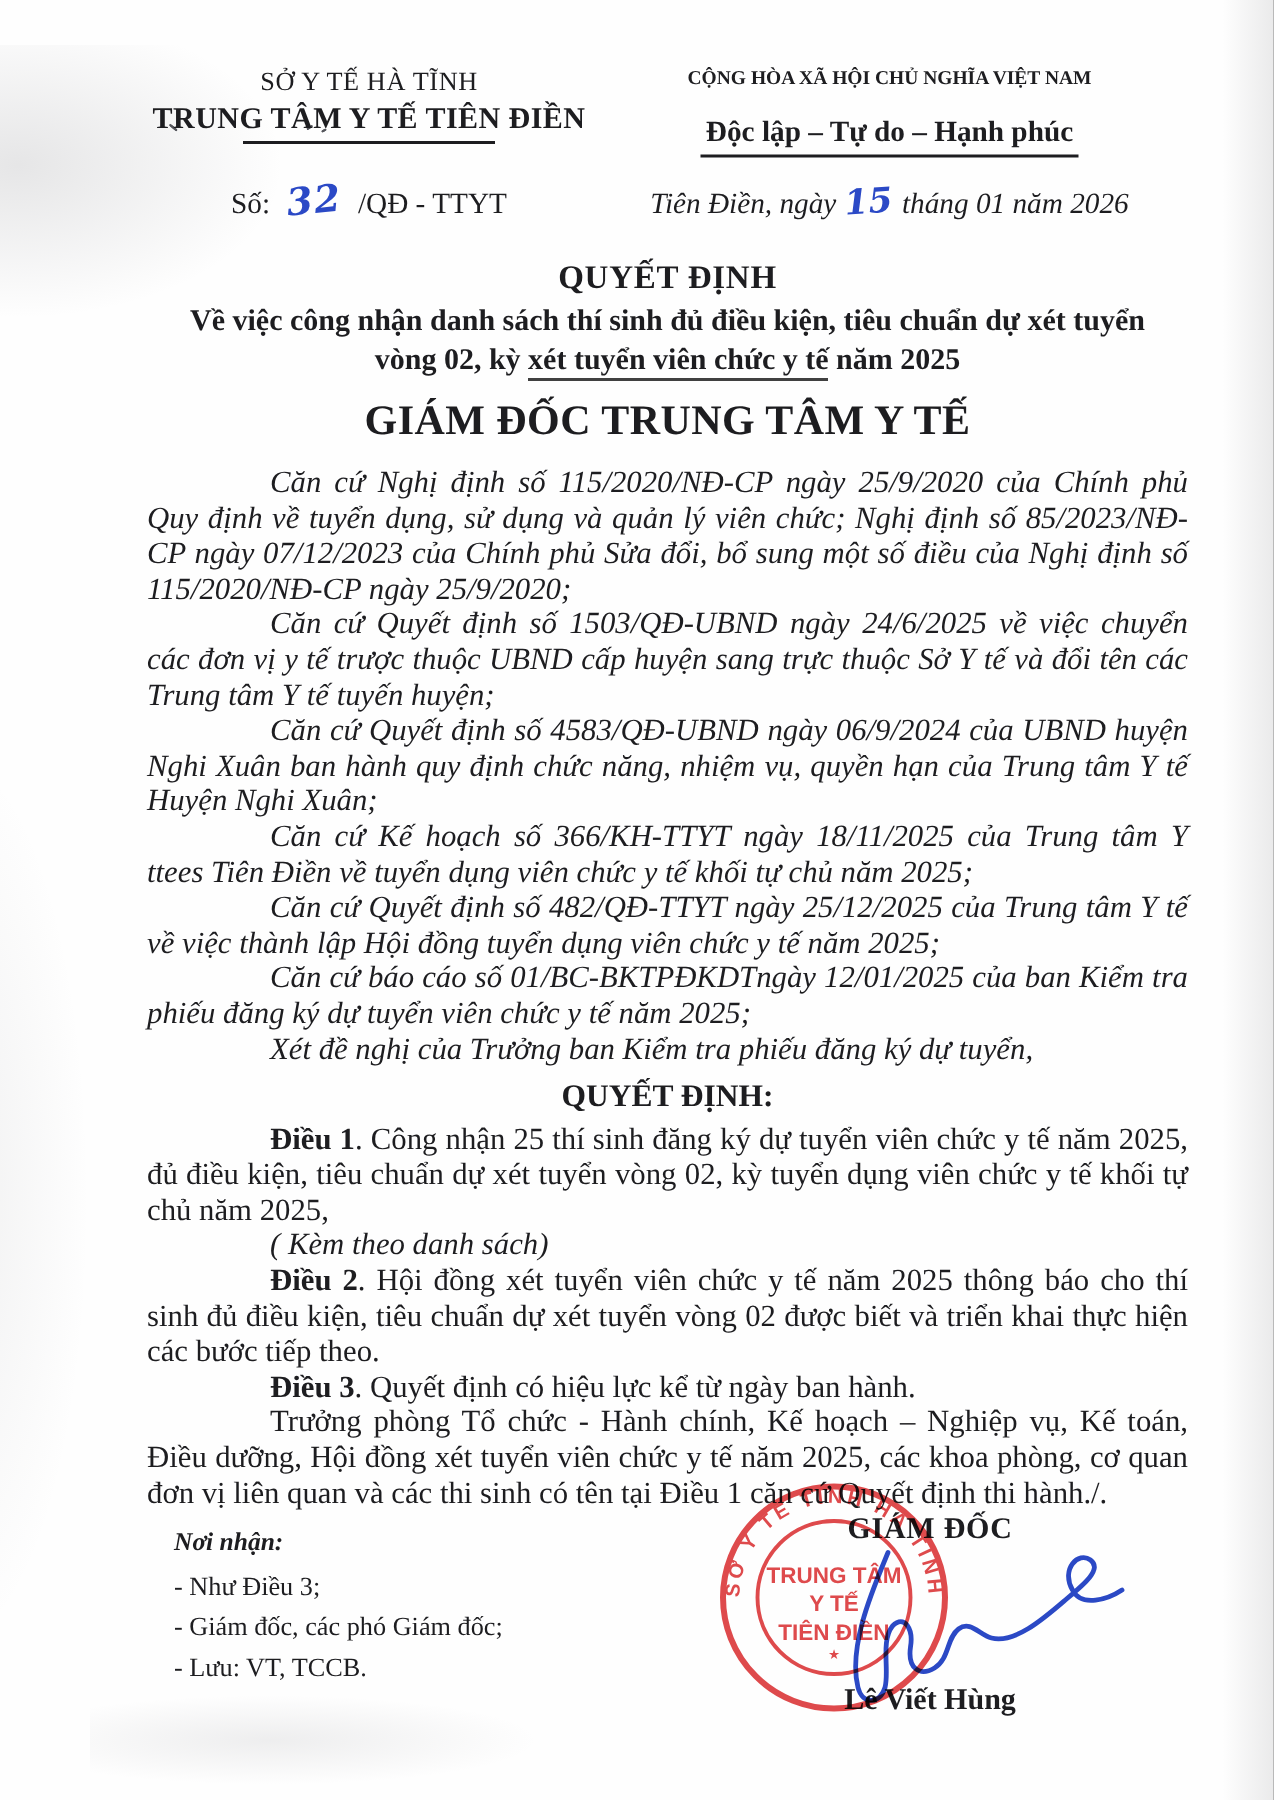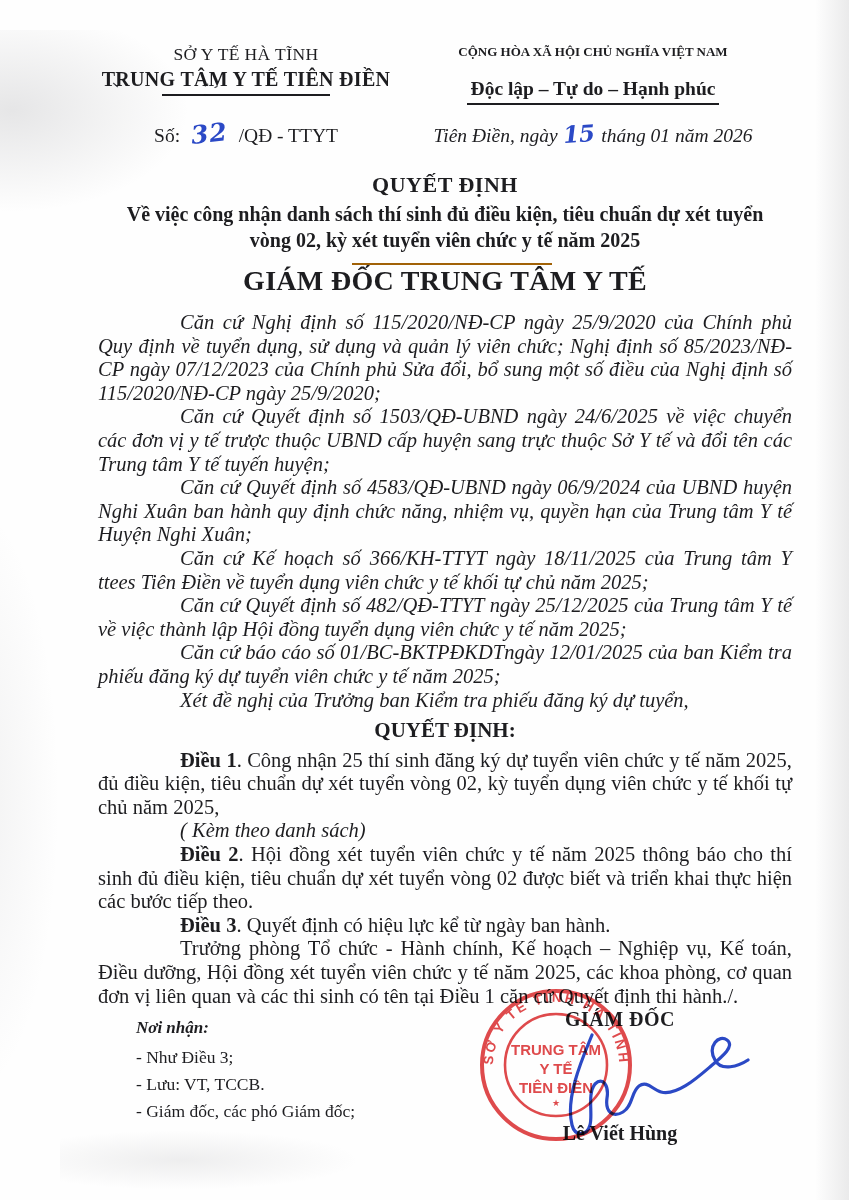--- a/index.html
+++ b/index.html
@@ -47,33 +47,33 @@
   .handwritten{
     font-family:"DejaVu Serif",serif;font-style:italic;font-weight:bold;
     color:var(--ink-blue);display:inline-block;
   }
   .hw-num{font-size:25px;transform:rotate(-6deg);letter-spacing:1px;margin:0 6px;}
   .hw-day{font-size:23px;transform:rotate(-4deg);margin:0 1px;}
 
   .titleblock{text-align:center;margin-top:24px;}
   .doc-kind{font-size:22px;font-weight:bold;letter-spacing:.5px;}
   .subject{font-size:20px;font-weight:bold;line-height:26px;margin-top:3px;}
-  .subj-underline{border-bottom:2px solid #a16207;padding-bottom:12px;}
+  .subj-underline{border-bottom:2px solid #404040;padding-bottom:1px;}
   .authority{font-size:28px;font-weight:bold;margin-top:12px;letter-spacing:.3px;}
 
   .body{margin-top:14px;font-size:20.5px;line-height:23.6px;text-align:justify;}
   .body p{text-indent:82px;}
   .body p.preamble{font-style:italic;}
   .decision-heading{text-align:center;font-size:21px;font-weight:bold;
     margin:7px 0 6px;text-indent:0 !important;}
   .attachment{font-style:italic;}
   .art-label{font-weight:bold;}
 
   
-  .recipients{position:absolute;left:136px;top:1014px;font-size:17.5px;line-height:27px;}
+  .recipients{position:absolute;left:116px;top:1014px;font-size:17.5px;line-height:27px;}
   .recipients .rh{font-weight:bold;font-style:italic;font-size:17px;margin-bottom:3px;}
   .sig-title{position:absolute;left:500px;top:1008px;width:240px;text-align:center;
     font-size:20px;font-weight:bold;letter-spacing:.5px;}
   .sig-name{position:absolute;left:500px;top:1122px;width:240px;text-align:center;
     font-size:20px;font-weight:bold;}
   .stamp{position:absolute;left:477px;top:986px;mix-blend-mode:multiply;opacity:.92;}
   .stamp .ring{fill:none;stroke:var(--stamp-red);}
   .stamp text{fill:var(--stamp-red);font-family:"Liberation Sans","DejaVu Sans",sans-serif;font-weight:bold;}
   .stamp .ring-text{font-size:13.5px;letter-spacing:2.5px;}
   .stamp .c1,.stamp .c2,.stamp .c3{font-size:15px;text-anchor:middle;}
@@ -146,22 +146,22 @@
       <p class="attachment">( Kèm theo danh sách)</p>
       <p><span class="art-label">Điều 2</span><span>. Hội đồng xét tuyển viên chức y tế năm 2025 thông báo cho thí sinh đủ điều kiện, tiêu chuẩn dự xét tuyển vòng 02 được biết và triển khai thực hiện các bước tiếp theo.</span></p>
       <p><span class="art-label">Điều 3</span><span>. Quyết định có hiệu lực kể từ ngày ban hành.</span></p>
       <p>Trưởng phòng Tổ chức - Hành chính, Kế hoạch – Nghiệp vụ, Kế toán, Điều dưỡng, Hội đồng xét tuyển viên chức y tế năm 2025, các khoa phòng, cơ quan đơn vị liên quan và các thi sinh có tên tại Điều 1 căn cứ Quyết định thi hành./.</p>
     </div>
   </div>
 
   <div class="recipients">
     <div class="rh">Nơi nhận:</div>
     <div>- Như Điều 3;</div>
+    <div>- Giám đốc, các phó Giám đốc;</div>
     <div>- Lưu: VT, TCCB.</div>
-    <div>- Giám đốc, các phó Giám đốc;</div>
   </div>
 
   <div class="sig-title">GIÁM ĐỐC</div>
   <div class="sig-name">Lê Viết Hùng</div>
 
   <svg class="stamp" width="158" height="158" viewBox="0 0 158 158">
     <circle class="ring" cx="79" cy="79" r="74" stroke-width="4"></circle>
     <circle class="ring" cx="79" cy="79" r="51" stroke-width="2.6"></circle>
     <defs>
       <path id="ringPath" d="M 38.5 127.3 A 63 63 0 1 1 119.5 127.3"></path>

